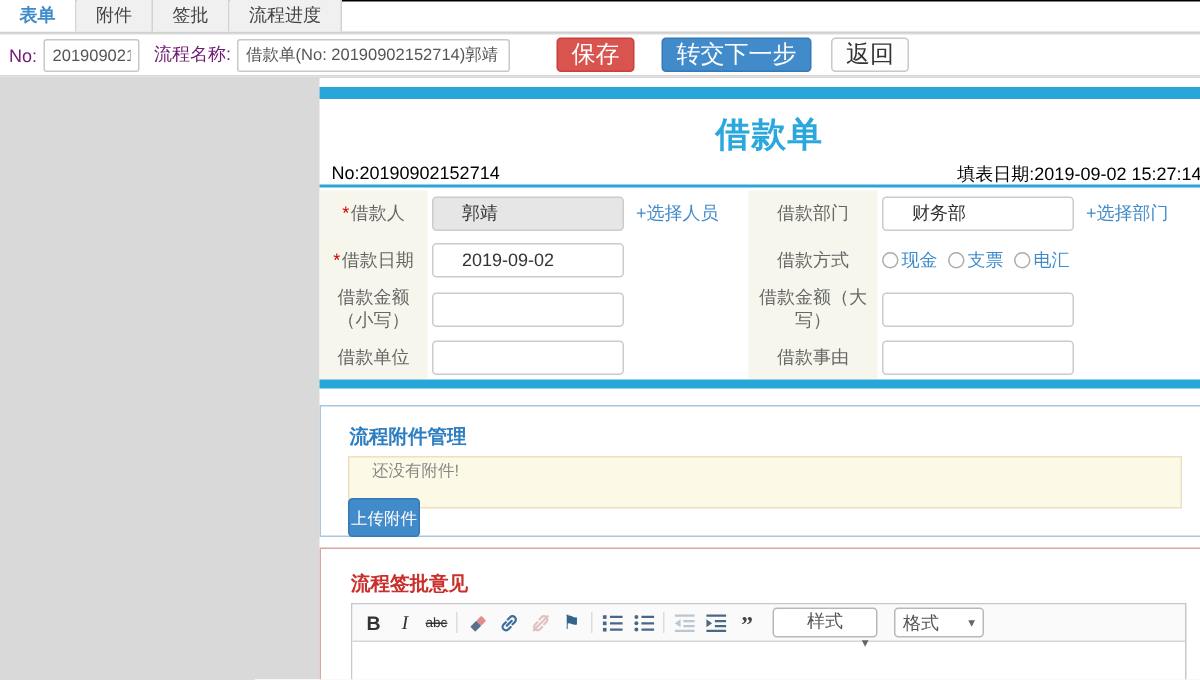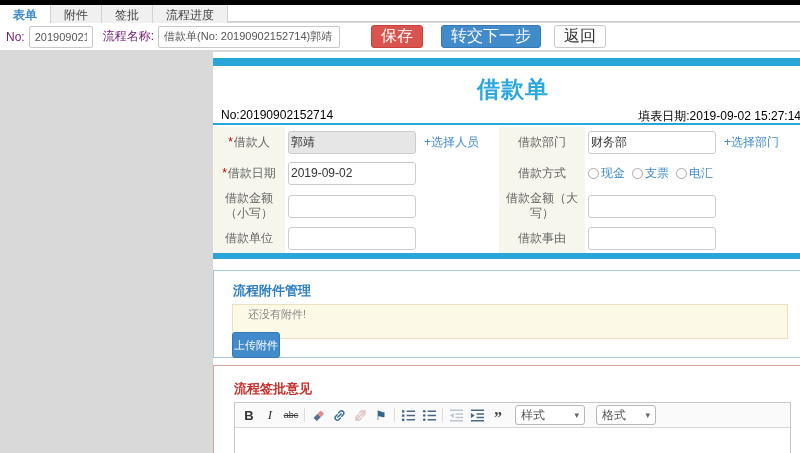--- a/index.html
+++ b/index.html
@@ -1,21 +1,21 @@
 <!DOCTYPE html>
 <html><head>
 <meta charset="utf-8">
 <style>
   * { margin:0; padding:0; box-sizing:border-box; }
   body { font-family:"Liberation Sans","DejaVu Sans",sans-serif; background:#fff; }
   .stage { position:relative; width:800px; height:453px; overflow:hidden; background:#d9d9d9; }
 
   
   .tabbar { position:absolute; left:0; top:0; width:800px; height:22px; background:#fff;
-            border-top:5px solid #000000; border-bottom:1px solid #cfcfcf; display:flex; }
+            border-top:1px solid #000000; border-bottom:1px solid #cfcfcf; display:flex;align-items:flex-end; }
   .tab { height:21px; display:flex; align-items:center; padding:0 13px; font-size:12px;
          color:#444; background:#f0f0f0; border-right:1px solid #d2d2d2; cursor:pointer; }
   .tab.active { background:#fff; color:#3f8ccb; font-weight:bold; }
 
   
   .toolbar { position:absolute; left:0; top:23px; width:800px; height:28px; background:#fff;
              border-bottom:1px solid #d8d8d8; display:flex; align-items:center; padding-left:6px; }
   .tb-label { font-size:12px; color:#701a75; margin-right:4px; white-space:nowrap; }
   .tb-input { height:22px; border:1px solid #c8c8c8; border-radius:2px; font-size:11px;
               color:#555; padding:0 5px; font-family:inherit; }
@@ -38,21 +38,21 @@
 
   
   .form-table { position:absolute; left:0; top:75px; width:100%; display:grid;
                 grid-template-columns:72px 214px 86px 1fr;
                 grid-template-rows:31px 30px 36px 29px; }
   .lbl { background:#f6f6ec; display:flex; align-items:center; justify-content:center;
          font-size:12px; color:#666; text-align:center; padding:0 4px; line-height:15px; }
   .req { color:#c00; margin-right:1px; }
   .fld { display:flex; align-items:center; padding-left:3px; gap:8px; }
   .inp { width:128px; height:23px; border:1px solid #ccc; border-radius:3px; font-size:12px;
-         color:#333; padding:0 2px; font-family:inherit; background:#fff; }
+         color:#333; padding:0 19px; font-family:inherit; background:#fff; }
   .inp.readonly { background:#e6e6e6; }
   .link { font-size:12px; color:#428bca; text-decoration:none; white-space:nowrap; cursor:pointer; }
   .radio-group { display:flex; align-items:center; gap:7px; }
   .radio-opt { display:flex; align-items:center; gap:2px; cursor:pointer; }
   .radio-dot { width:11px; height:11px; border-radius:50%; border:1px solid #ababab;
                background:#fdfdfd; display:inline-block; }
   .radio-lbl { font-size:12px; color:#3f8ccb; }
 
   .divider-bar { position:absolute; left:0; top:201px; width:100%; height:6px; background:#29a6d9; }
 
@@ -82,21 +82,21 @@
   .ei.i { font-style:italic; font-family:"Liberation Serif",serif; font-size:13px; }
   .ei.strike { font-size:9px; text-decoration:line-through; letter-spacing:0; }
   .ei.quote { font-family:"Liberation Serif",serif; font-weight:bold; font-size:16px; color:#444; padding-top:6px; }
   .ei.anchor { color:#34638b; font-size:13px; }
   .ei.disabled { opacity:0.35; }
   .esep { width:1px; height:14px; background:#dcdcdc; }
   .edropdown { height:20px; border:1px solid #b8b8b8; border-radius:3px; background:#fff;
                display:flex; align-items:center; padding:0 5px; font-size:12px; color:#555;
                cursor:pointer; }
   .edropdown .caret { margin-left:auto; font-size:9px; color:#666; padding-left:6px; }
-  .dd-style { width:70px; margin-left:4px; }
+  .dd-style { width:70px; margin-left:4px;flex-direction:column; }
   .dd-format { width:60px; margin-left:6px; }
   .editor-body { height:145px; background:#fff; }
 </style>
 </head>
 <body>
 
 <div class="stage">
 
   <div class="tabbar">
     <div class="tab active">表单</div>

